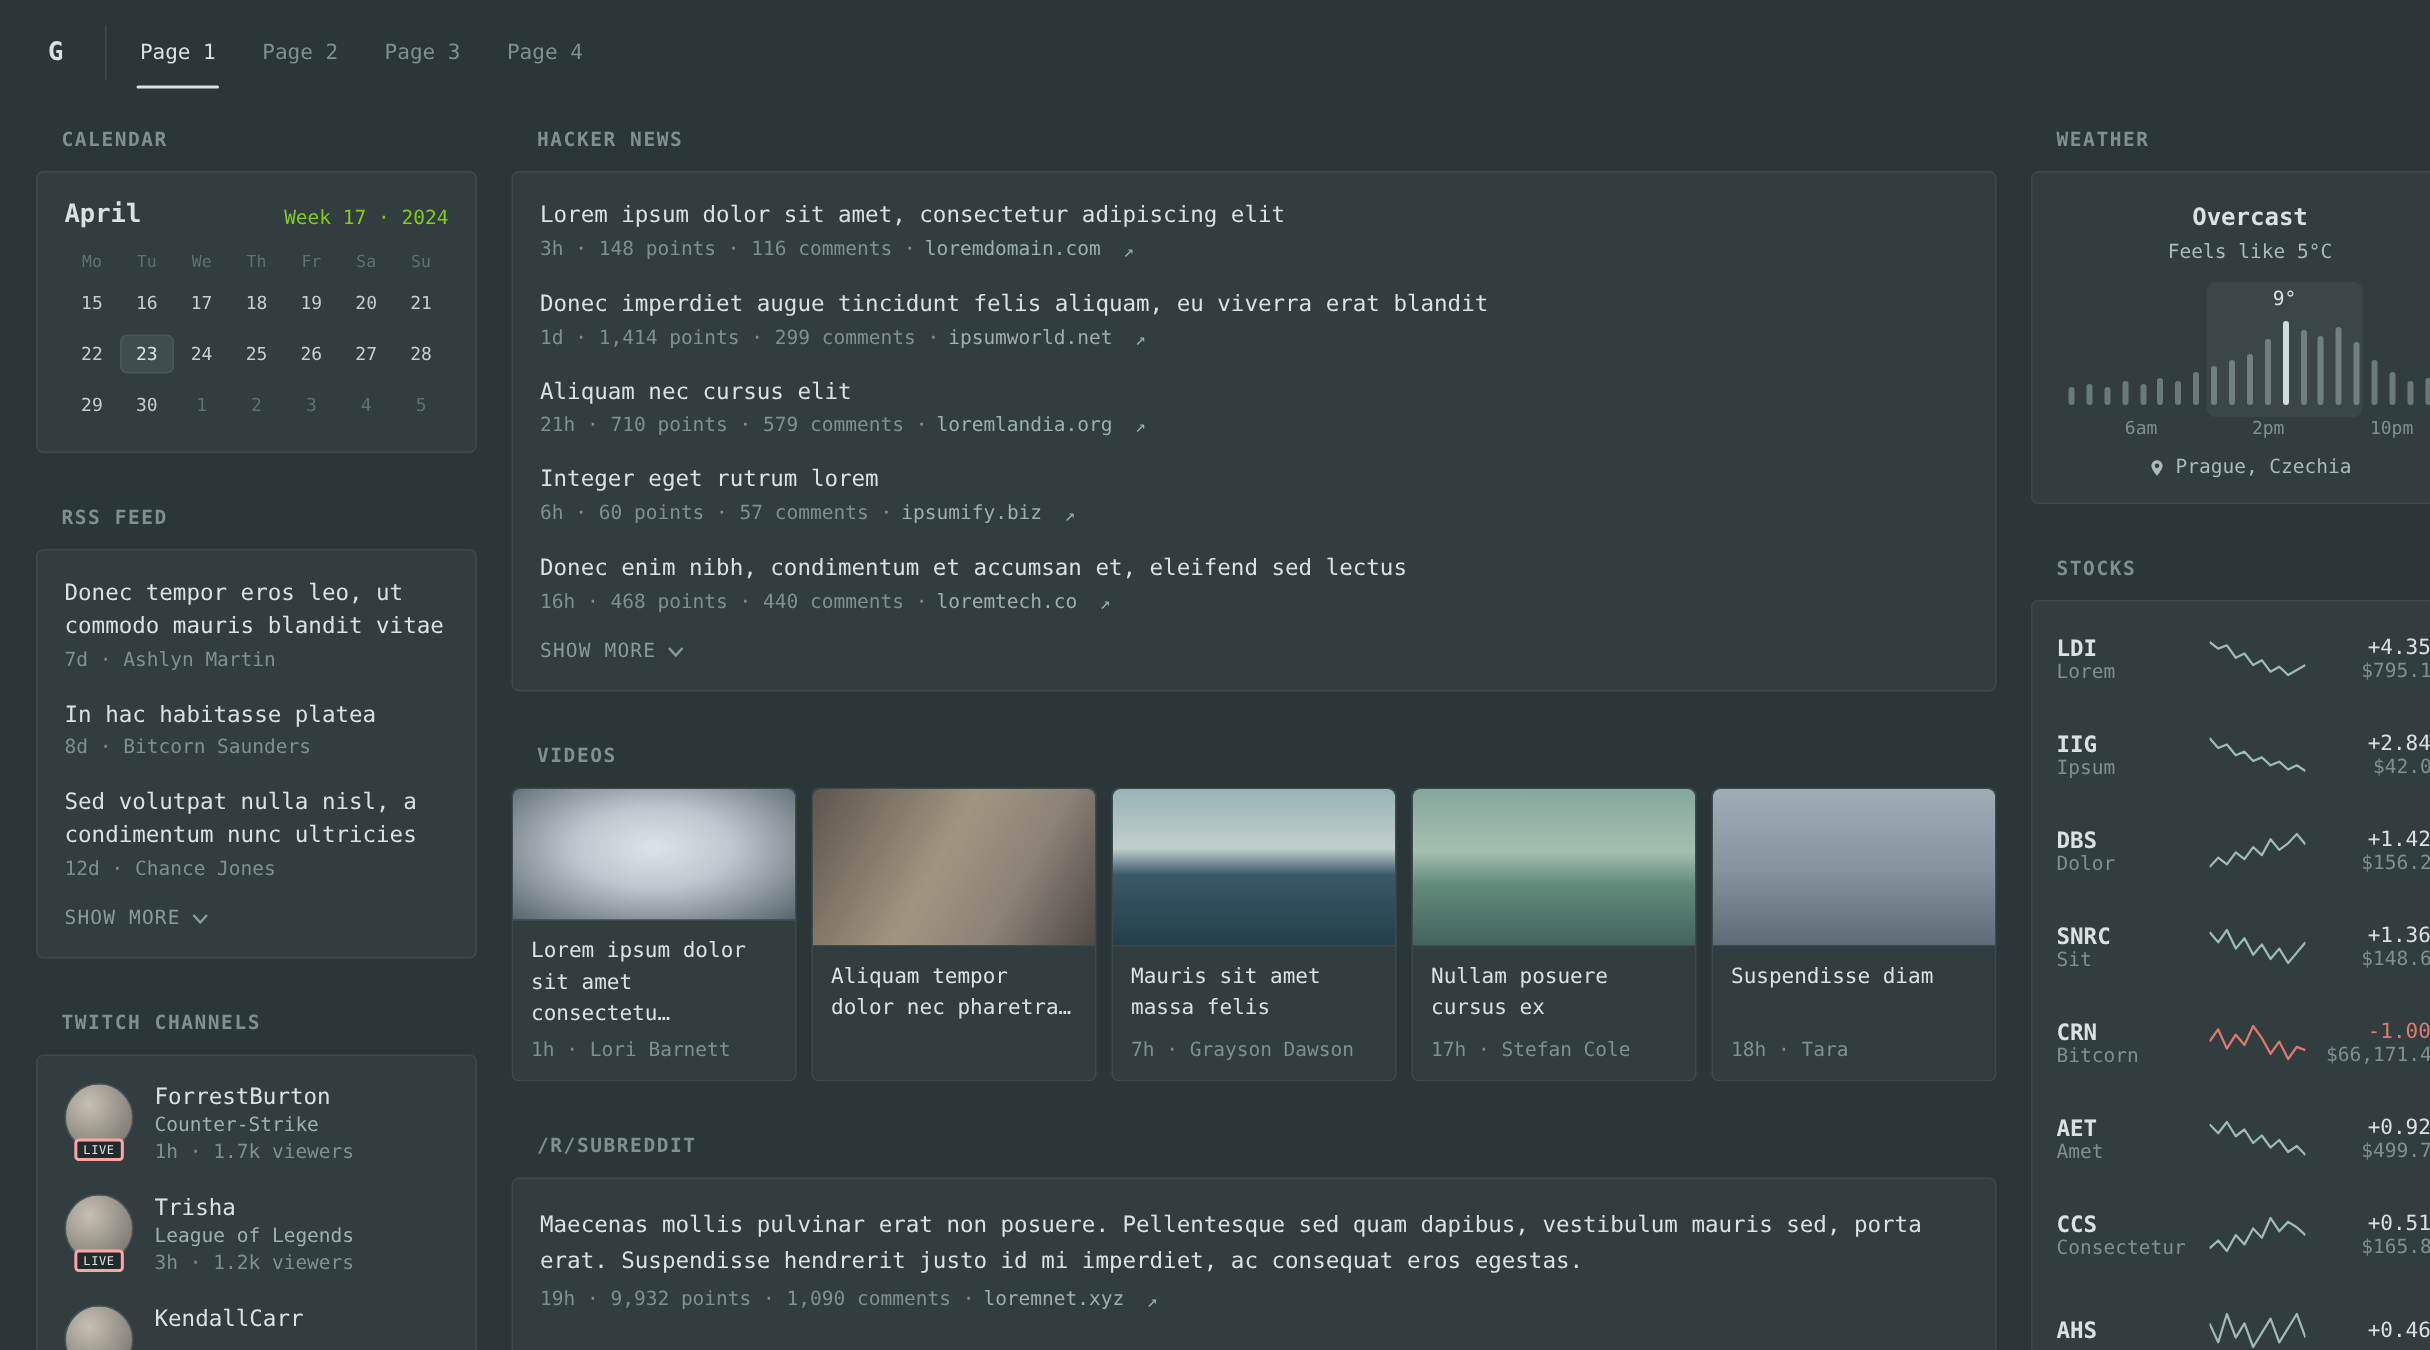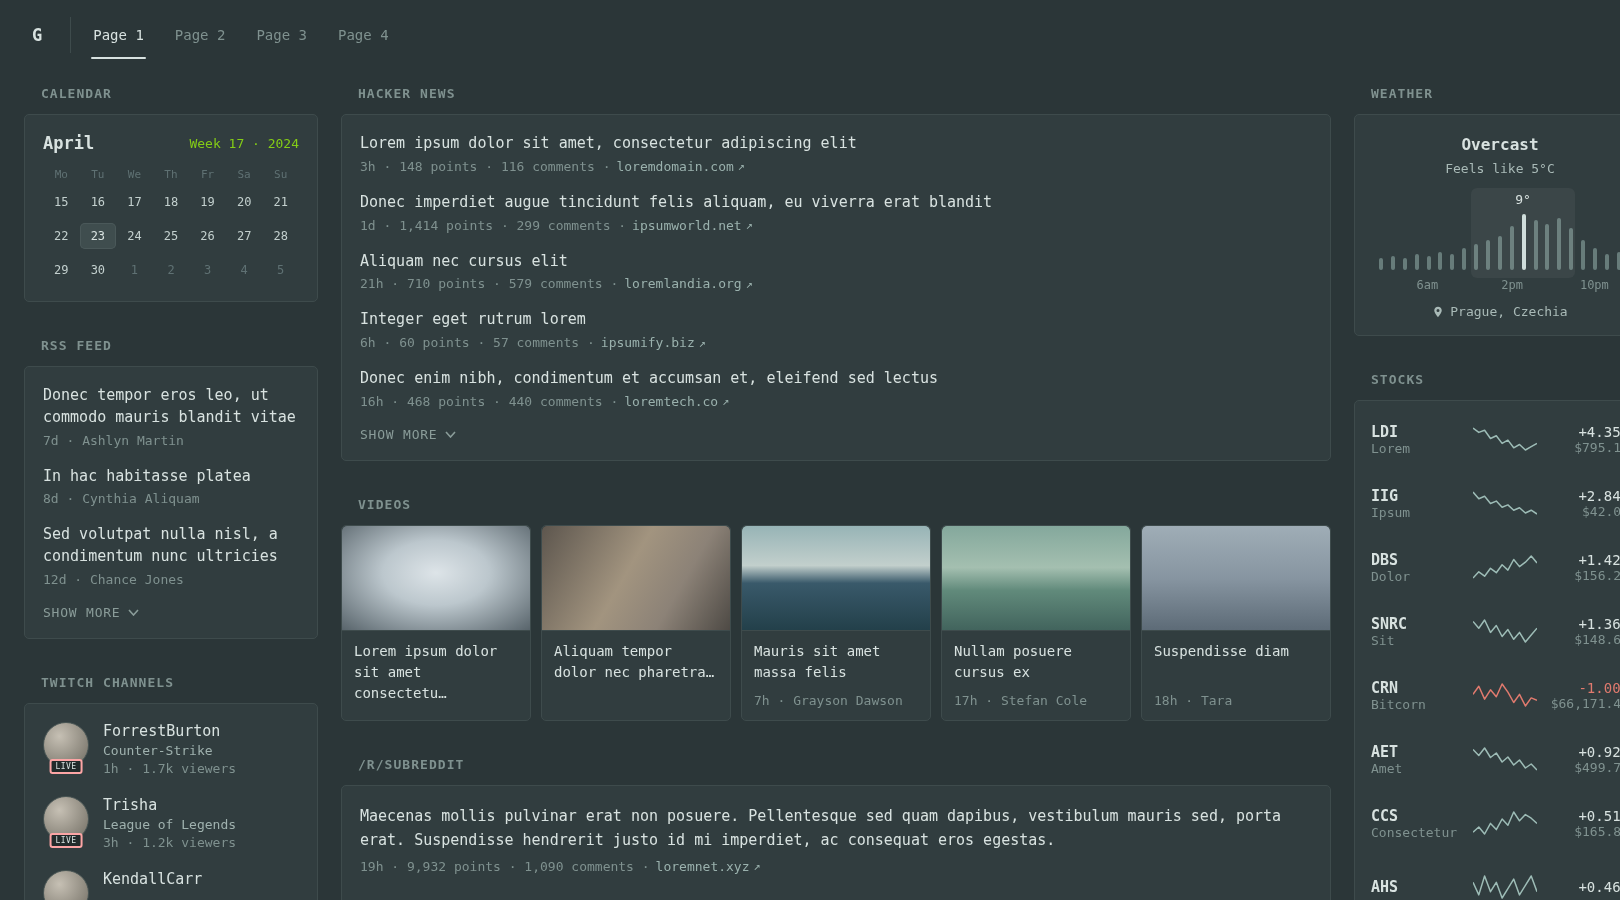--- a/index.html
+++ b/index.html
@@ -22,34 +22,34 @@
   .tab.active{color:var(--text,#d8e2e0)}
   .tab.active::after{content:"";position:absolute;left:0;right:0;bottom:-10px;height:2px;background:var(--text,#d8e2e0);border-radius:2px}
 
   
   .columns{display:grid;grid-template-columns:294px 1fr 292px;gap:23px;padding:16px 75px 0 24px;align-items:start}
   .widget{margin-bottom:36px}
   .w-title{font-size:13px;font-weight:bold;letter-spacing:.08em;color:var(--muted,#7f918f);margin:0 0 13px 17px;text-transform:uppercase}
   .card{background:var(--card_bg,#313d3f);border:1px solid var(--border,#3e4b4c);border-radius:5px;padding:18px}
 
   
-  .cal-head{display:flex;justify-content:space-between;align-items:center;margin-bottom:15px}
+  .cal-head{display:flex;justify-content:space-between;align-items:flex-end;margin-bottom:15px}
   .cal-month{font-size:17px;font-weight:bold}
   .cal-week{font-size:13px;color:#84cc16}
   .cal-grid{display:grid;grid-template-columns:repeat(7,1fr);row-gap:8px;text-align:center;align-items:center}
   .cal-dow{font-size:11px;color:var(--muted_dark,#5f7173)}
   .cal-day{font-size:12px;color:#c3d0ce;height:26px;line-height:26px;border-radius:5px}
   .cal-day.selected{background:#3f4d4e;color:var(--text,#d8e2e0);box-shadow:inset 0 0 0 1px #4a5859}
   .cal-day.muted{color:var(--muted_dark,#5f7173)}
 
   
   .feed-item{margin-bottom:18px}
   .item-title{font-size:15px;color:var(--text,#d8e2e0);display:block;line-height:1.45;margin-bottom:4px}
   .item-meta{font-size:13px;color:var(--muted,#7f918f);display:flex;gap:6px;flex-wrap:wrap;align-items:baseline}
-  .domain{color:var(--link,#9ab1ad);display:inline-flex;gap:4px;align-items:center}
+  .domain{color:var(--link,#9ab1ad);display:inline-flex;gap:15px;align-items:flex-end}
   .ext{font-size:12px}
   .show-more{background:none;border:none;color:#8a9c99;font:inherit;font-size:13px;letter-spacing:.06em;display:flex;align-items:center;gap:8px;margin-top:4px;text-transform:uppercase}
   .chev-svg{width:11px;height:7px;stroke:#8a9c99;fill:none;stroke-width:1.6}
 
   
   .twitch-row{display:flex;gap:14px;margin-bottom:20px;align-items:flex-start}
   .avatar-wrap{position:relative;flex:0 0 46px}
   .avatar{width:46px;height:46px;border-radius:50%;background:radial-gradient(circle at 35% 30%,#c6c0b4,#6e6a60);border:1px solid #4a5655}
   .live-badge{position:absolute;left:50%;bottom:-6px;transform:translateX(-50%);font-size:8px;letter-spacing:.05em;background:#222b2b;border:2px solid #fca5a5;border-radius:3px;padding:1px 4px;color:#d8e2e0;white-space:nowrap}
   .tw-name{font-size:15px;color:var(--text,#d8e2e0);display:block;margin-bottom:3px}
@@ -198,21 +198,21 @@
             <article class="feed-item">
               <a class="item-title">Donec tempor eros leo, ut commodo mauris blandit vitae</a>
               <div class="item-meta">
                 <span>7d · Ashlyn Martin</span>
               </div>
             </article>
 
             <article class="feed-item">
               <a class="item-title">In hac habitasse platea</a>
               <div class="item-meta">
-                <span>8d · Cynthia Aliquam</span>
+                <span>8d · Bitcorn Saunders</span>
               </div>
             </article>
 
             <article class="feed-item">
               <a class="item-title">Sed volutpat nulla nisl, a condimentum nunc ultricies</a>
               <div class="item-meta">
                 <span>12d · Chance Jones</span>
               </div>
             </article>
 
@@ -340,20 +340,21 @@
         </div>
       </div>
 
       <div class="widget">
         <h2 class="w-title">Videos</h2>
         <div class="videos-row">
 
             <div class="video-card card">
               <div class="video-thumb" data-thumb="building-sky"></div>
               <a class="video-title">Lorem ipsum dolor sit amet consectetu…</a>
+              <div class="video-meta">1h · Lori Barnett</div>
             </div>
 
             <div class="video-card card">
               <div class="video-thumb" data-thumb="camera-hands"></div>
               <a class="video-title">Aliquam tempor dolor nec pharetra…</a>
             </div>
 
             <div class="video-card card">
               <div class="video-thumb" data-thumb="sea-boat"></div>
               <a class="video-title">Mauris sit amet massa felis</a>

